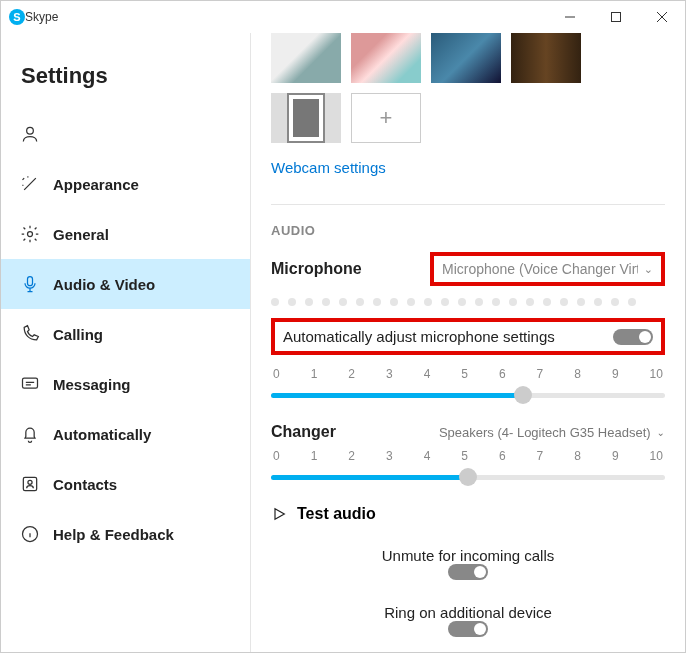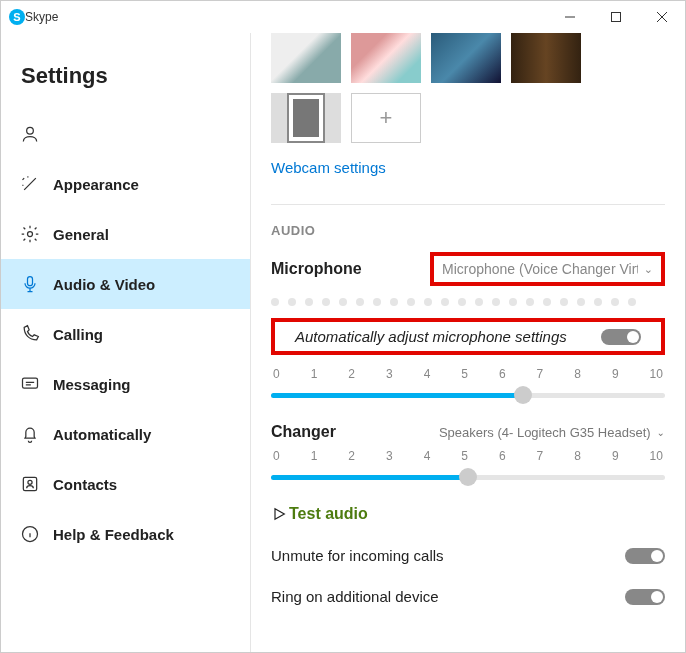--- a/index.html
+++ b/index.html
@@ -47,37 +47,37 @@
 .dropdown { border: 4px solid #e10600; padding: 5px 8px; color: #888; font-size: 14px; display: flex; align-items: center; width: 235px; }
 .dropdown .dtext { flex: 1; white-space: nowrap; overflow: hidden; text-overflow: clip; }
 .dropdown .chev { margin-left: 6px; color: #888; font-size: 11px; }
 
 .plain-dropdown { color: #777; font-size: 13px; display: flex; align-items: center; }
 .plain-dropdown .chev { margin-left: 6px; font-size: 10px; }
 
 .dots { display: flex; gap: 9px; margin: 8px 0 12px; }
 .dot { width: 8px; height: 8px; border-radius: 50%; background: #e5e5e5; }
 
-.red-box { border: 4px solid #e10600; padding: 6px 20px; display: flex; align-items: center; margin-bottom: 12px; font-style: italic; }
+.red-box { border: 4px solid #e10600; padding: 6px 8px; display: flex; align-items: center; margin-bottom: 12px; }
 .red-box .rlabel { font-size: 15px; color: #222; flex: 1; }
 
 .toggle { width: 40px; height: 16px; background: #888; border-radius: 10px; position: relative; cursor: pointer; }
 .toggle::after { content:''; position:absolute; right:2px; top:2px; width:12px; height:12px; background:#fff; border-radius:50%; }
 
 .slider-wrap { margin-bottom: 20px; }
 .scale { display: flex; justify-content: space-between; font-size: 12px; color: #888; margin-bottom: 6px; padding: 0 2px;}
 .track { position: relative; height: 16px; }
 .track .bar { position: absolute; top: 6px; left: 0; right: 0; height: 5px; background: #e5e5e5; border-radius: 3px; }
 .track .fill { position: absolute; top: 6px; left: 0; height: 5px; background: #00aff0; border-radius: 3px; }
 .track .handle { position: absolute; top: -1px; width: 18px; height: 18px; background: #ccc; border-radius: 50%; transform: translateX(-50%); }
 
-.test-audio { display: flex; align-items: center; gap: 2px; font-size: 16px; font-weight: 600; color: #4d7c0f; cursor: pointer; margin: 20px 0 24px; }
+.test-audio { display: flex; align-items: center; gap: 10px; font-size: 16px; font-weight: 600; color: #000000; cursor: pointer; margin: 20px 0 24px; }
 .test-audio svg { width: 16px; height: 16px; stroke:#222; fill:none; stroke-width:1.8; }
 
-.opt-row { display: flex; align-items: center; font-size: 15px; color: #222; margin-bottom: 24px; }
+.opt-row { display: flex; align-items: center; font-size: 15px; color: #222; margin-bottom: 24px; flex-direction: column; }
 .opt-row .spacer2 { flex: 1; }
 </style>
 </head>
 <body>
 
 <div class="titlebar">
   <div class="logo">S</div>
   <div class="title">Skype</div>
   <div class="spacer"></div>
   <div class="winbtn">

